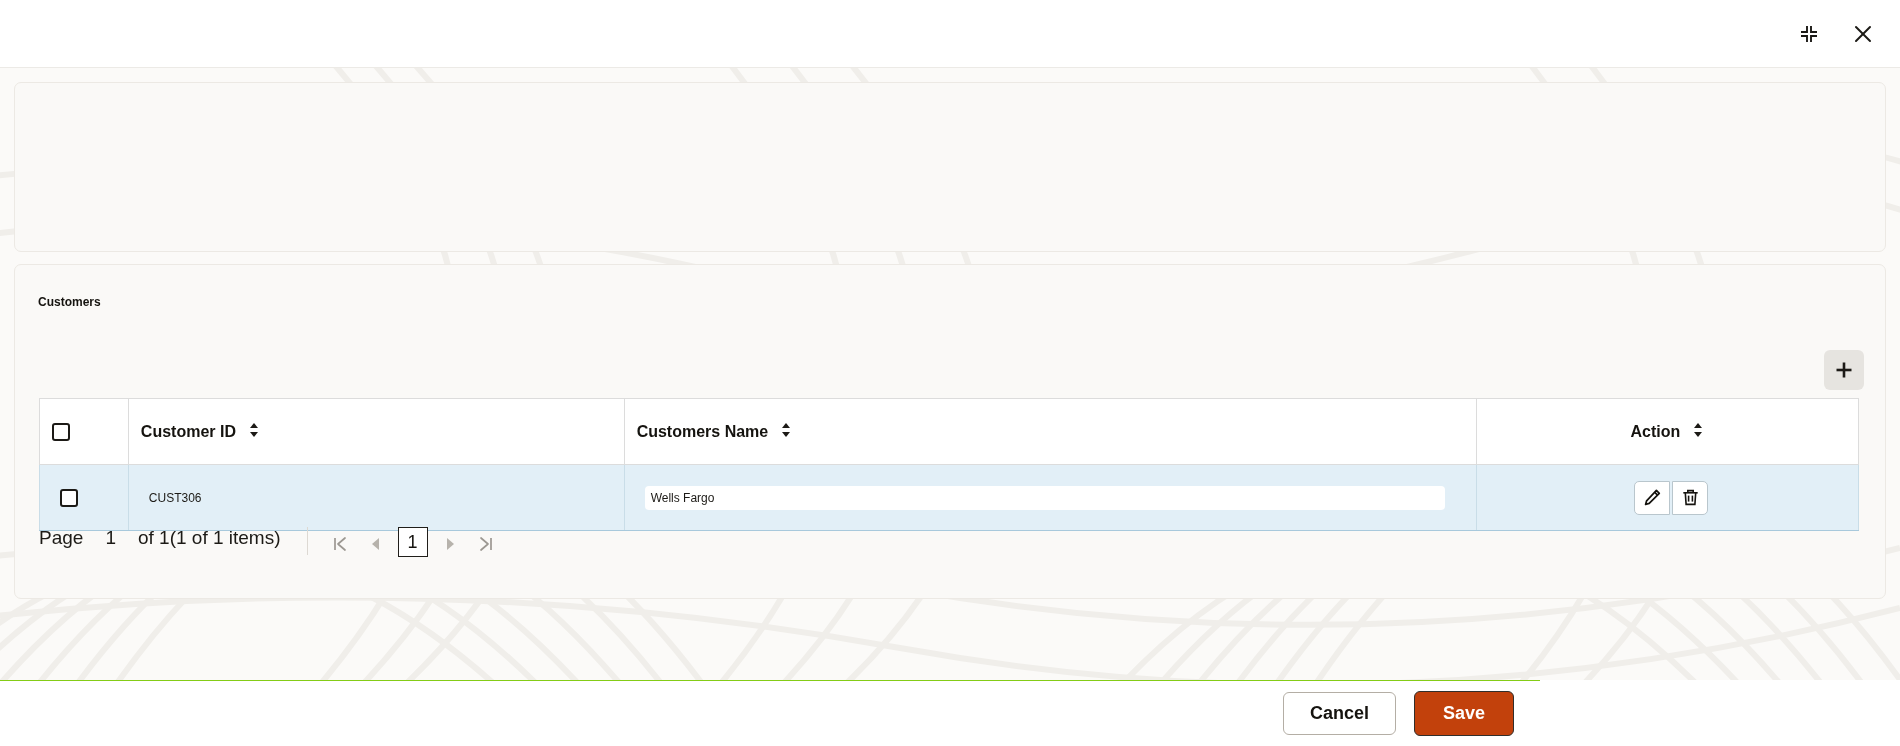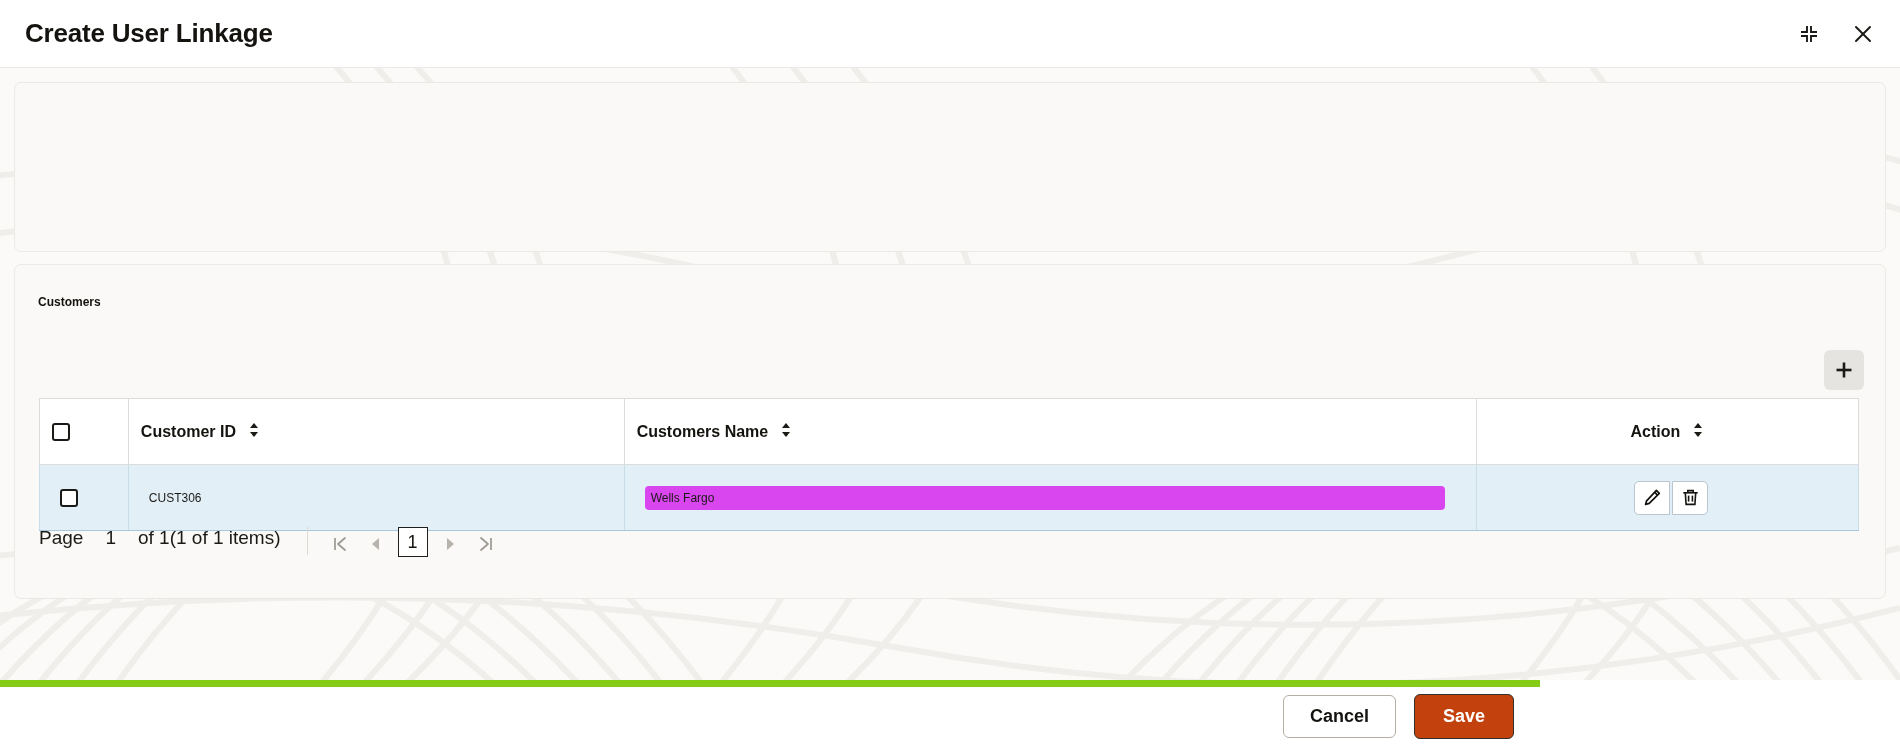--- a/index.html
+++ b/index.html
@@ -217,21 +217,21 @@
     border-bottom: 1px solid #a8c9dc;
     border-right: 1px solid #c9dde8;
     font-size: 12px;
     color: #1c1a16;
     padding-left: 20px;
   }
   tr.data-row td:first-child { border-left: 1px solid #c9dde8; }
 
   .cell-highlight {
     display: inline-block;
-    background: #d946ef;
+    background: #ffffff;
     border-radius: 4px;
     padding: 5px 6px;
     width: 800px;
   }
 
   .checkbox {
     width: 18px; height: 18px;
     border: 2px solid #1c1a16;
     border-radius: 3px;
     background: #ffffff;
@@ -290,21 +290,21 @@
     margin: 0 4px;
   }
 
   
   .footer {
     position: absolute;
     left: 0; top: 680px;
     width: 1540px;
     height: 66px;
     background: #ffffff;
-    border-top: 7px solid #84cc16;
+    border-top: 1px solid #84cc16;
     display: flex;
     align-items: center;
     justify-content: flex-end;
     padding-right: 26px;
     gap: 18px;
     z-index: 6;
   }
   .btn {
     font-family: "Liberation Sans", sans-serif;
     font-size: 18px;
@@ -355,21 +355,20 @@
         <path d="M1560 -40 Q 1880 330 1560 640"></path>
         <path d="M-100 120 Q 300 60 700 140 T 1500 120 T 2000 160"></path>
         <path d="M-100 180 Q 300 110 700 200 T 1500 175 T 2000 215"></path>
         <path d="M-100 500 Q 400 430 900 520 T 1900 480"></path>
         <path d="M-100 560 Q 400 490 900 580 T 1900 540"></path>
       </g>
     </svg>
   </div>
 
   <div class="titlebar">
-    <div class="title-text">Create User Linkage</div>
     <div class="titlebar-actions">
       <button class="icon-btn" title="minimize">
         <svg width="20" height="20" viewBox="0 0 20 20">
           <g stroke="#1c1a16" stroke-width="1.9" fill="none">
             <path d="M8 2 L8 8 L2 8"></path>
             <path d="M12 2 L12 8 L18 8"></path>
             <path d="M8 18 L8 12 L2 12"></path>
             <path d="M12 18 L12 12 L18 12"></path>
           </g>
         </svg>

